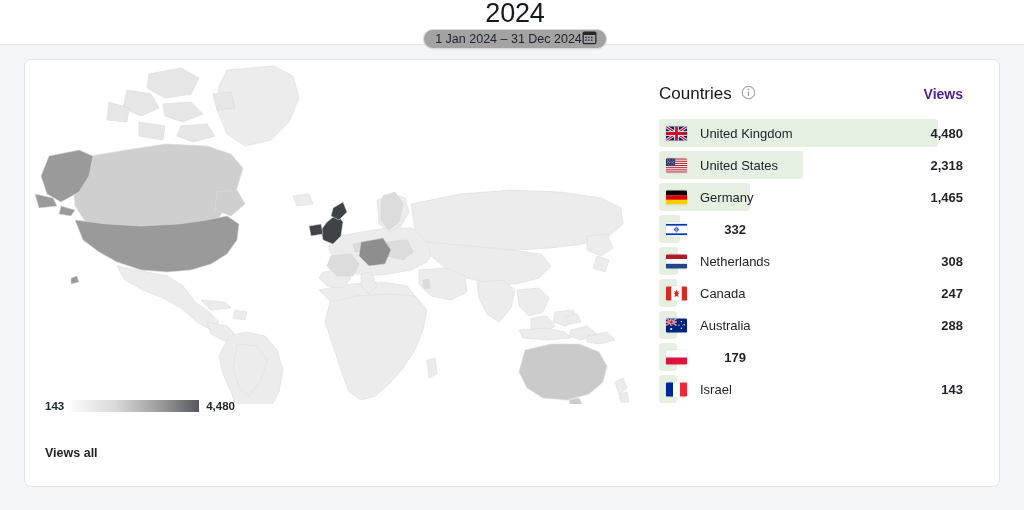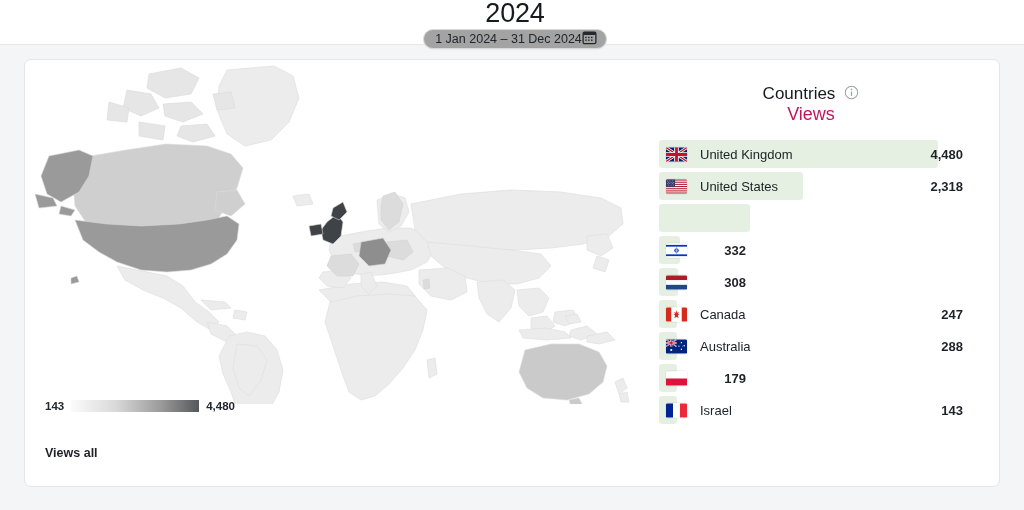--- a/index.html
+++ b/index.html
@@ -105,37 +105,36 @@
   
   .list-col {
     flex: 1 1 auto;
     padding: 24px 36px 0 22px;
   }
   .list-head {
     display: flex;
     align-items: center;
     justify-content: space-between;
     margin-bottom: 13px;
-    flex-direction: column;
   }
   .list-head-left {
     display: flex;
     align-items: center;
     gap: 9px;
   }
   .list-title {
     font-size: 17px;
     font-weight: 400;
     color: #16191d;
   }
   .info-icon { display: block; cursor: pointer; }
   .views-label {
-    font-size: 18px;
-    font-weight: 400;
-    color: #be185d;
+    font-size: 14px;
+    font-weight: 700;
+    color: #4c1d95;
   }
 
   .rows { position: relative; }
   .row {
     position: relative;
     height: 32px;
     display: flex;
     align-items: center;
     cursor: pointer;
   }
@@ -386,20 +385,31 @@
                     <circle cx="21.5" cy="16" r="1.1"></circle>
                   </g>
                 </svg>
               </span>
               <span class="country">United States</span>
               <span class="views">2,318</span>
             </span>
           </div>
           <div class="row">
             <span class="bar" style="width:91px;background:#e6f0e2"></span>
+            <span class="row-inner">
+              <span class="flag">
+                <svg viewBox="0 0 60 40">
+                  <rect width="60" height="13.34" y="0" fill="#000"></rect>
+                  <rect width="60" height="13.33" y="13.34" fill="#DD0000"></rect>
+                  <rect width="60" height="13.33" y="26.67" fill="#FFCE00"></rect>
+                </svg>
+              </span>
+              <span class="country">Germany</span>
+              <span class="views">1,465</span>
+            </span>
           </div>
           <div class="row">
             <span class="bar" style="width:21px;background:#e6f0e2"></span>
             <span class="row-inner">
               <span class="flag">
                 <svg viewBox="0 0 60 40">
                   <rect width="60" height="40" fill="#fff"></rect>
                   <rect y="4" width="60" height="5" fill="#0038B8"></rect>
                   <rect y="31" width="60" height="5" fill="#0038B8"></rect>
                   <g fill="none" stroke="#0038B8" stroke-width="1.8">
@@ -414,20 +424,21 @@
           <div class="row">
             <span class="bar" style="width:19px;background:#e6f0e2"></span>
             <span class="row-inner">
               <span class="flag">
                 <svg viewBox="0 0 60 40">
                   <rect width="60" height="13.34" y="0" fill="#AE1C28"></rect>
                   <rect width="60" height="13.33" y="13.34" fill="#fff"></rect>
                   <rect width="60" height="13.33" y="26.67" fill="#21468B"></rect>
                 </svg>
               </span>
+              <span class="country">Netherlands</span>
               <span class="views">308</span>
             </span>
           </div>
           <div class="row">
             <span class="bar" style="width:18px;background:#e6f0e2"></span>
             <span class="row-inner">
               <span class="flag">
                 <svg viewBox="0 0 60 40">
                   <rect width="60" height="40" fill="#fff"></rect>
                   <rect width="15" height="40" x="0" fill="#D52B1E"></rect>

